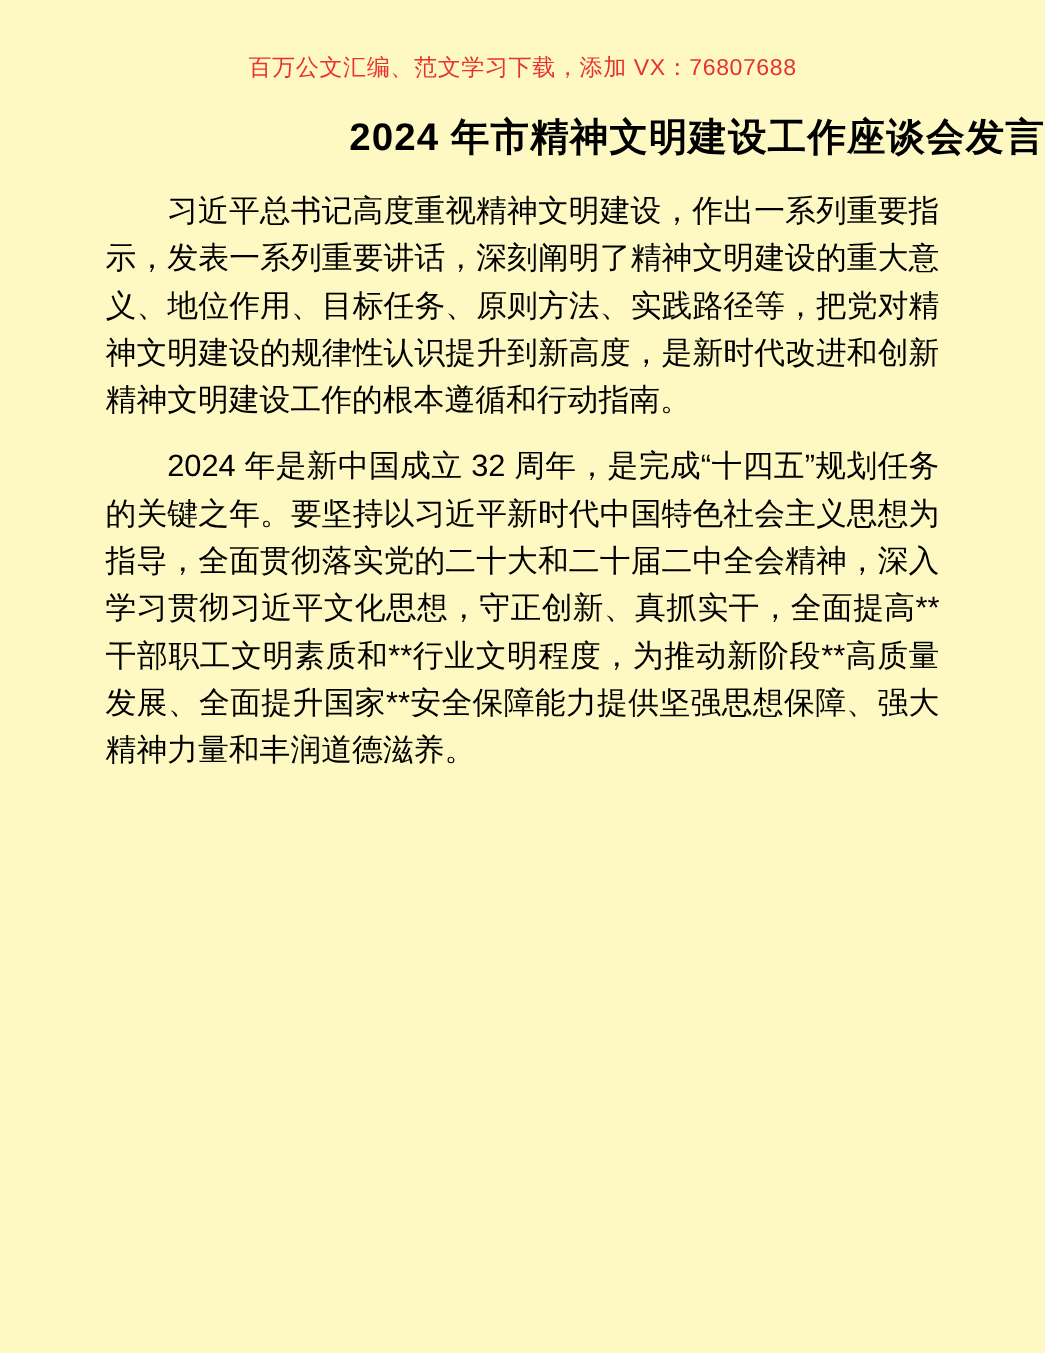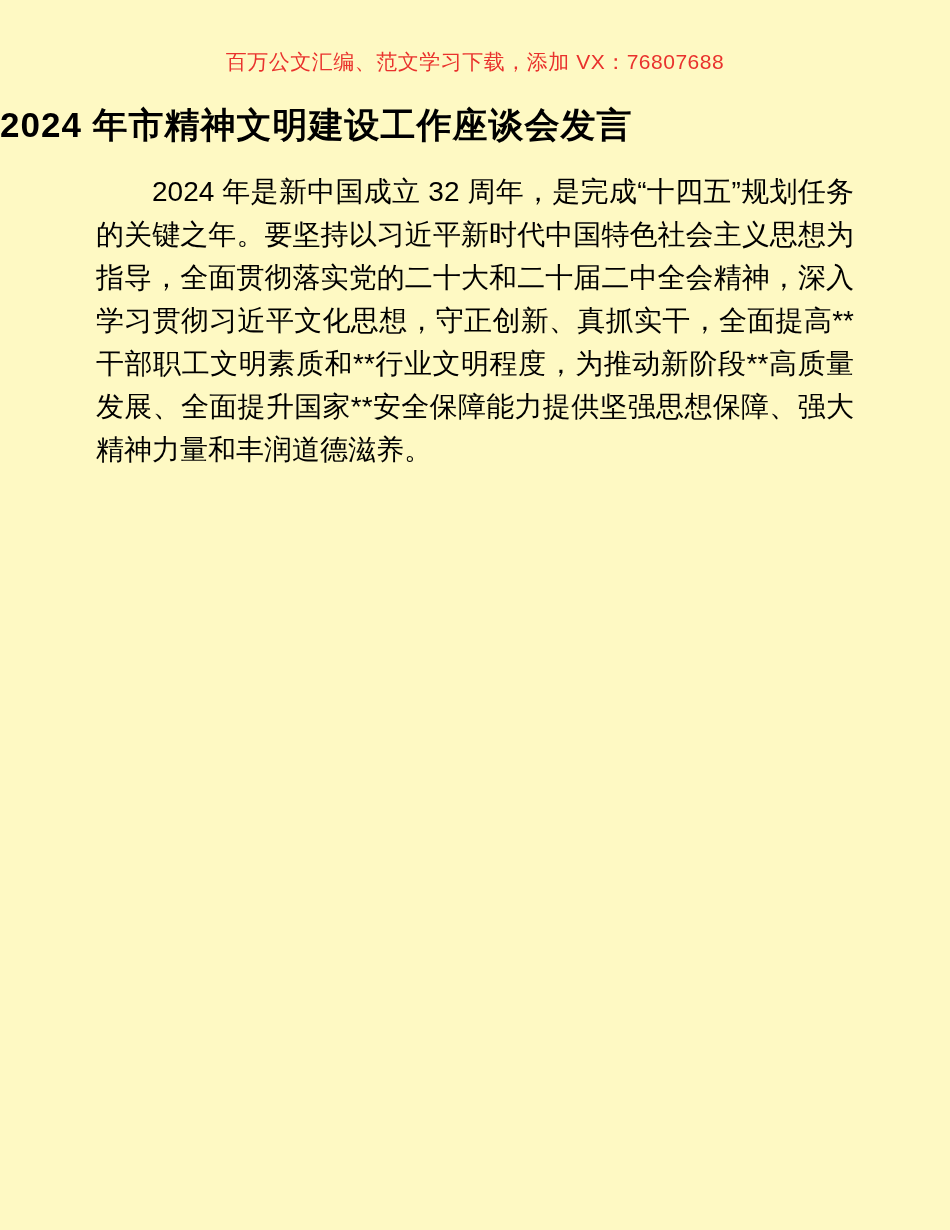--- a/index.html
+++ b/index.html
@@ -22,21 +22,21 @@
   .promo {
     padding-top: 50px;
     text-align: center;
     font-size: 21px;
     line-height: 24px;
     letter-spacing: 0.5px;
     
   }
   .title {
     margin: 30px 0 0 0;
-    text-align: left;
+    text-align: right;
     font-size: 35px;
     line-height: 41px;
     font-weight: 700;
     letter-spacing: 1px;
     color: #000000;
   }
   .content {
     width: 758px;
     margin: 25px auto 0 auto;
     font-size: 28px;
@@ -55,15 +55,16 @@
 </style>
 </head>
 <body>
 
 <div class="page">
   <div class="promo" style="color: rgb(233, 50, 45);">百万公文汇编、范文学习下载，添加 VX：76807688</div>
 
   <h1 class="title">2024 年市精神文明建设工作座谈会发言</h1>
 
   <div class="content">
+    <p>习近平总书记高度重视精神文明建设，作出一系列重要指示，发表一系列重要讲话，深刻阐明了精神文明建设的重大意义、地位作用、目标任务、原则方法、实践路径等，把党对精神文明建设的规律性认识提升到新高度，是新时代改进和创新精神文明建设工作的根本遵循和行动指南。</p>
     <p>2024 年是新中国成立 32 周年，是完成“十四五”规划任务的关键之年。要坚持以习近平新时代中国特色社会主义思想为指导，全面贯彻落实党的二十大和二十届二中全会精神，深入学习贯彻习近平文化思想，守正创新、真抓实干，全面提高**干部职工文明素质和**行业文明程度，为推动新阶段**高质量发展、全面提升国家**安全保障能力提供坚强思想保障、强大精神力量和丰润道德滋养。</p>
   </div>
 </div>
 
 </body></html>

